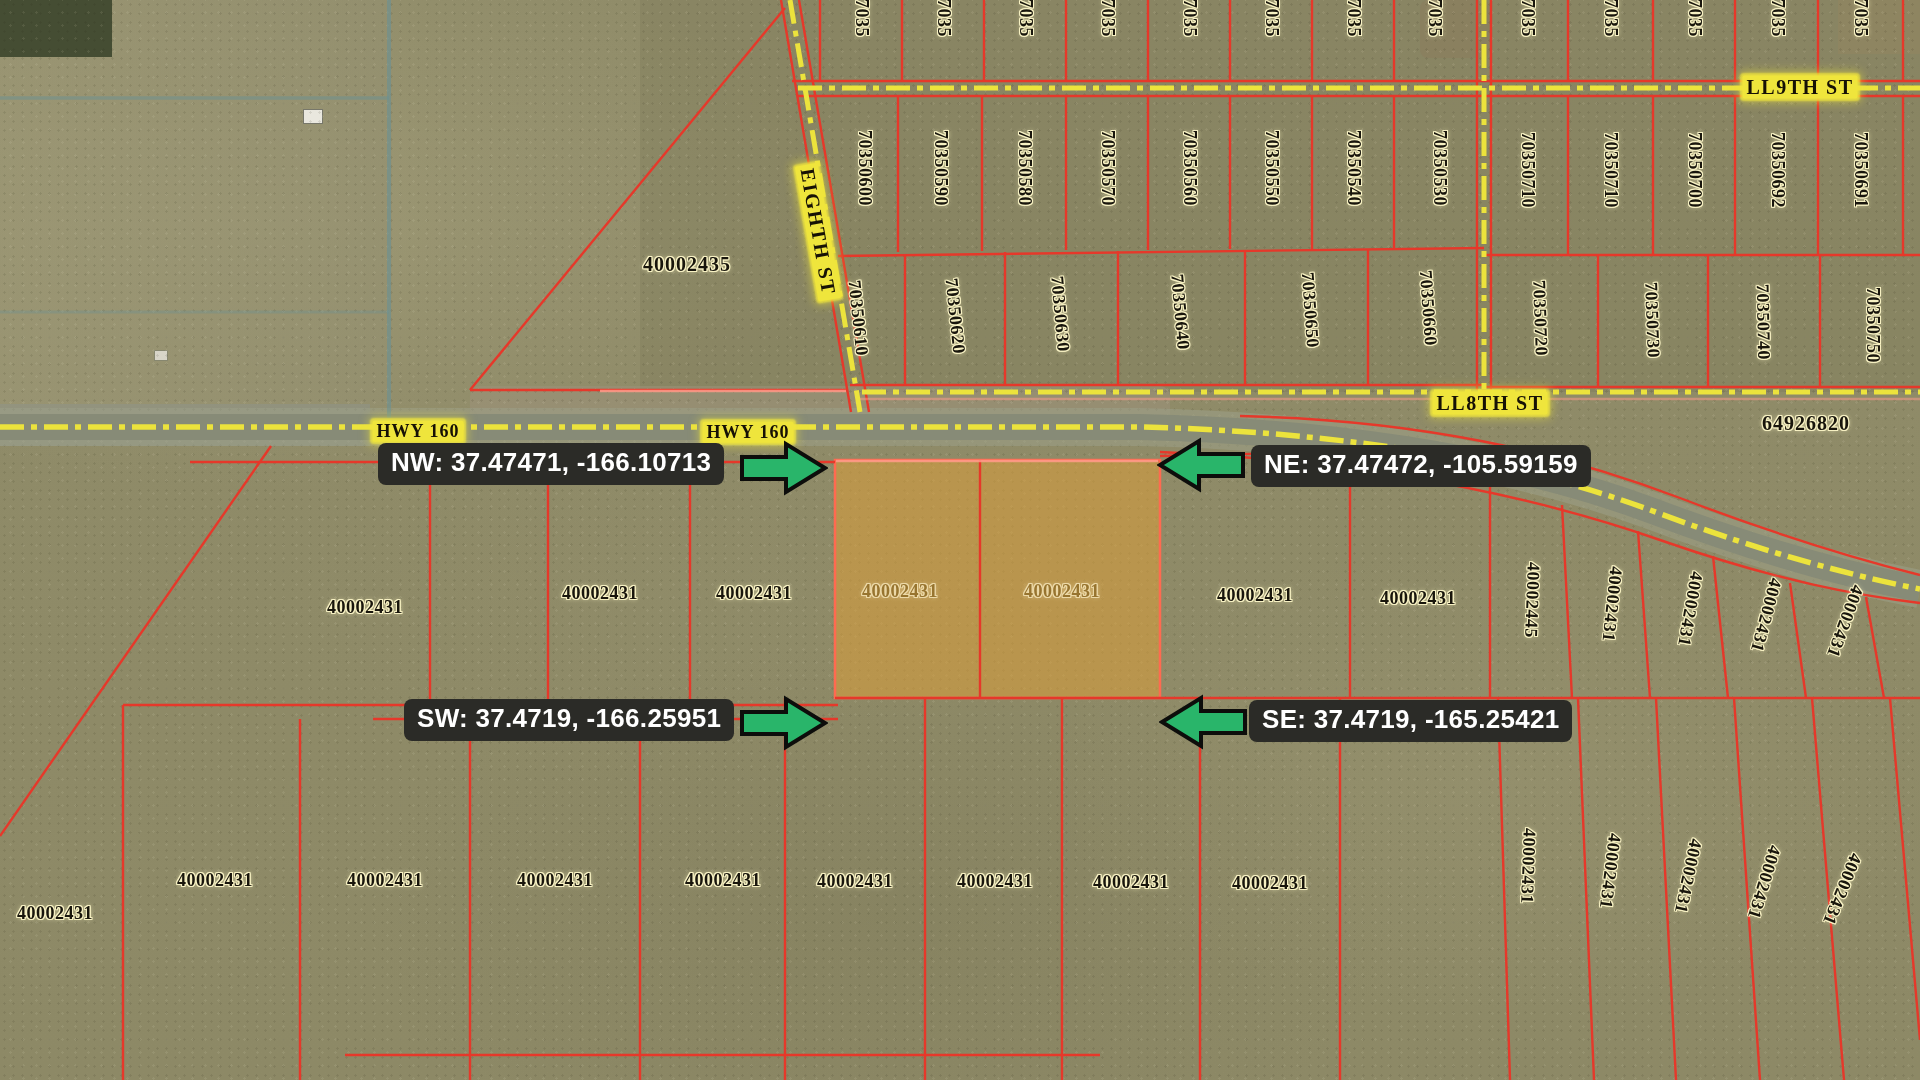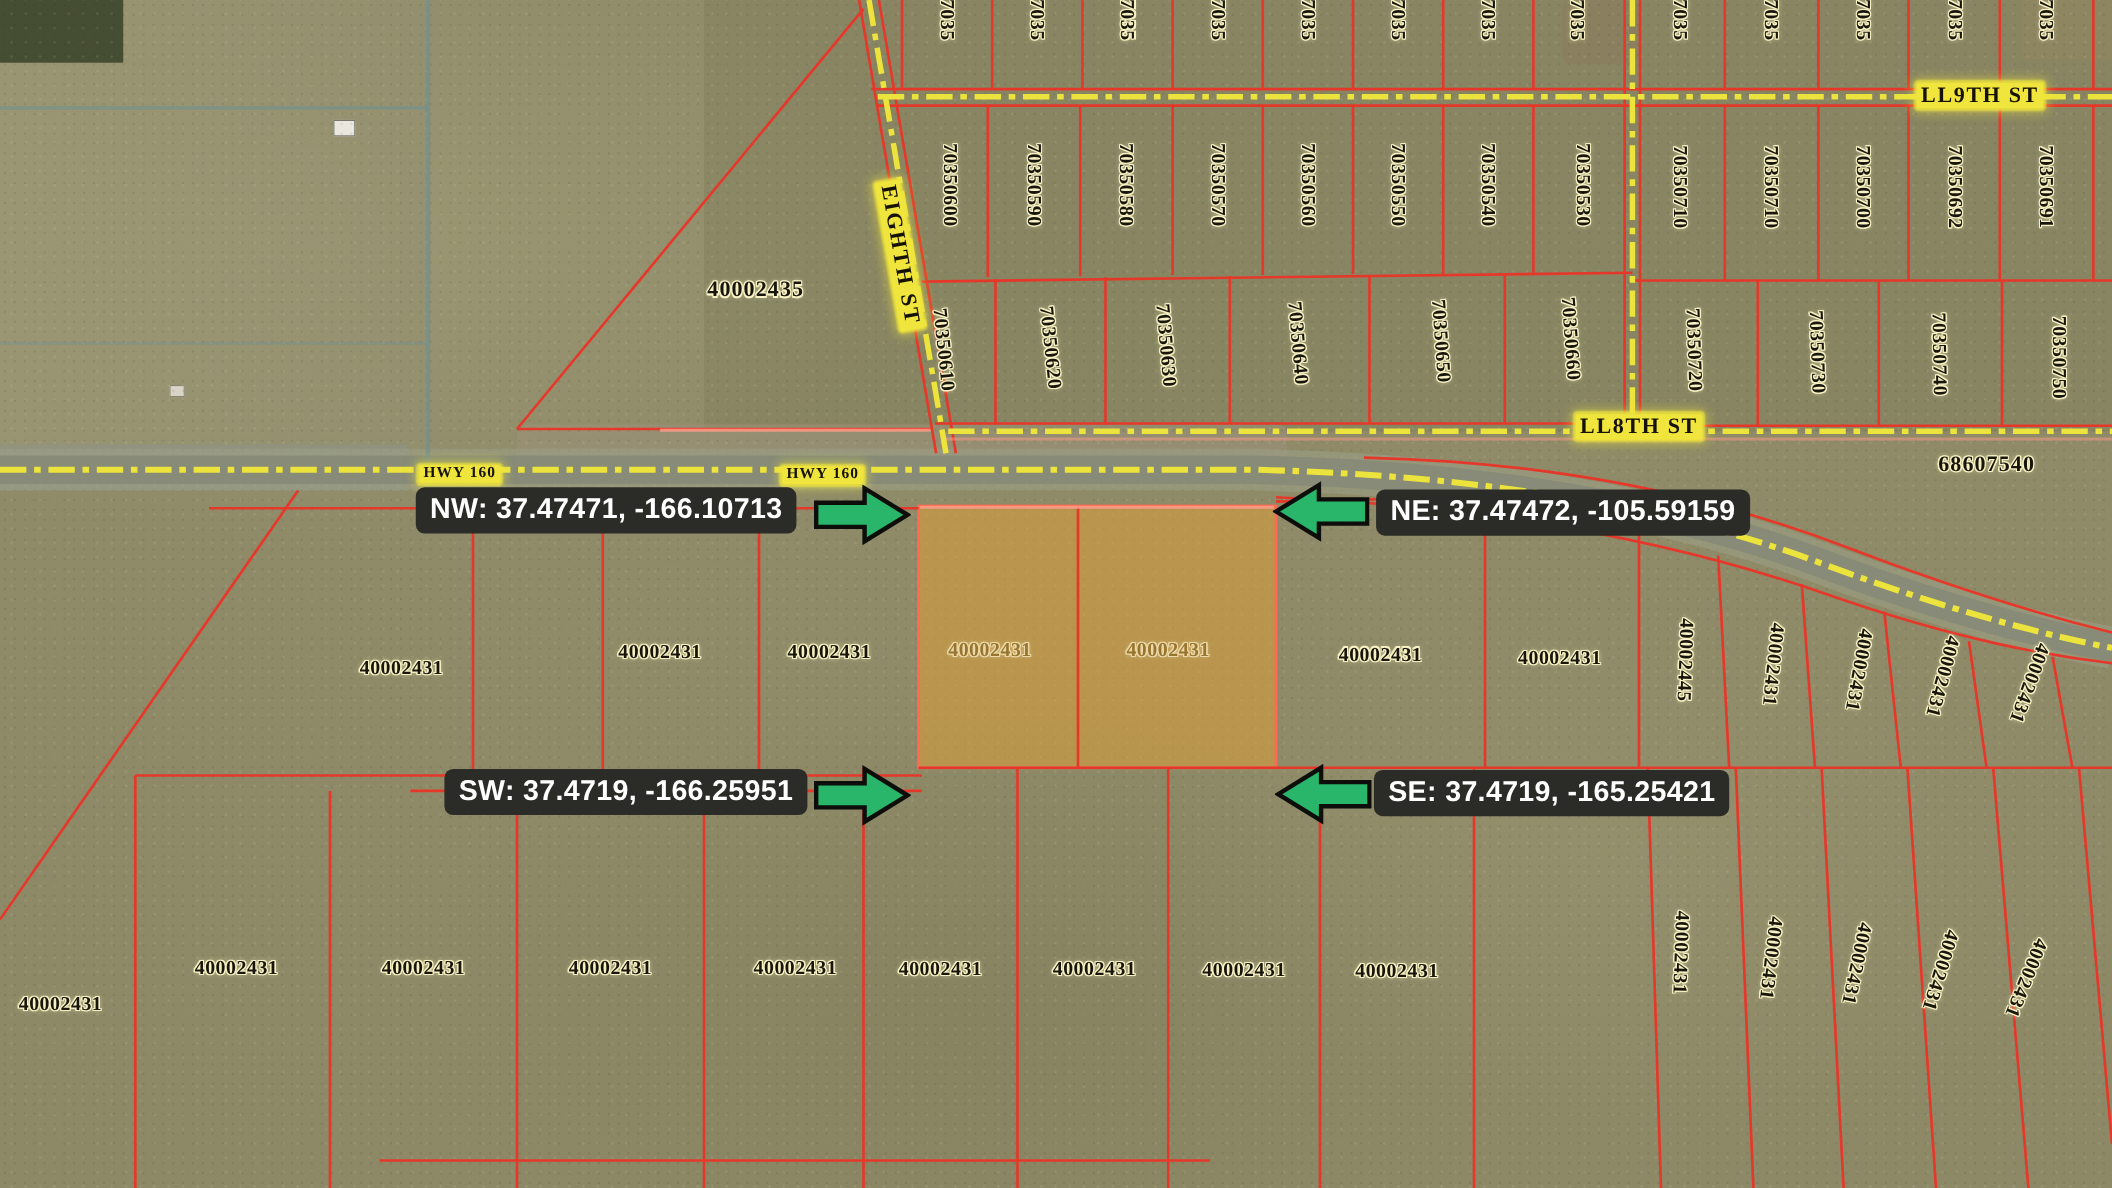--- a/index.html
+++ b/index.html
@@ -35,21 +35,21 @@
       1px 1px 0 #f7f1c3,-1px -1px 0 #f7f1c3,1px -1px 0 #f7f1c3,-1px 1px 0 #f7f1c3,0 0 5px #f7f1c3;}
   .pnum.tint{color:#97742f;
     text-shadow:1px 0 0 #ecd9a8,-1px 0 0 #ecd9a8,0 1px 0 #ecd9a8,0 -1px 0 #ecd9a8,
       1px 1px 0 #ecd9a8,-1px -1px 0 #ecd9a8,1px -1px 0 #ecd9a8,-1px 1px 0 #ecd9a8,0 0 5px #ecd9a8;}
   .pnum.area{font-size:20px;letter-spacing:1px;}
   
   .street-label{position:absolute;font-family:"Liberation Serif",serif;font-weight:bold;font-size:20px;
     color:#161105;background:#efe53c;padding:0 4px;border-radius:2px;letter-spacing:1.5px;
     white-space:nowrap;transform:translate(-50%,-50%);pointer-events:none;line-height:1.15;
     box-shadow:0 0 2px 2px rgba(239,229,60,.8),0 0 10px 4px rgba(239,229,60,.5);}
-  .street-label.hwy{font-size:14px;letter-spacing:1px;}
+  .street-label.hwy{font-size:18px;letter-spacing:1px;}
   .street-label.vert{transform:translate(-50%,-50%) rotate(80deg);letter-spacing:2px;}
   
   .cbox{position:absolute;font-family:"Liberation Sans",sans-serif;font-weight:bold;font-size:26px;
     color:#fff;background:#2b2b27;padding:4px 13px 7px;border-radius:8px;white-space:nowrap;
     letter-spacing:.3px;z-index:40;}
   .arrow{position:absolute;width:88px;height:56px;z-index:41;}
 </style>
 </head>
 <body>
 
@@ -209,21 +209,21 @@
       <span class="pnum" style="left: 955px; top: 316px; transform: translate(-50%, -50%) rotate(84deg);">70350620</span>
       <span class="pnum" style="left: 1060px; top: 314px; transform: translate(-50%, -50%) rotate(85deg);">70350630</span>
       <span class="pnum" style="left: 1180px; top: 312px; transform: translate(-50%, -50%) rotate(85deg);">70350640</span>
       <span class="pnum" style="left: 1310px; top: 310px; transform: translate(-50%, -50%) rotate(86deg);">70350650</span>
       <span class="pnum" style="left: 1428px; top: 308px; transform: translate(-50%, -50%) rotate(86deg);">70350660</span>
       <span class="pnum" style="left: 1540px; top: 318px; transform: translate(-50%, -50%) rotate(88deg);">70350720</span>
       <span class="pnum" style="left: 1652px; top: 320px; transform: translate(-50%, -50%) rotate(88deg);">70350730</span>
       <span class="pnum" style="left: 1763px; top: 322px; transform: translate(-50%, -50%) rotate(89deg);">70350740</span>
       <span class="pnum" style="left: 1872px; top: 325px; transform: translate(-50%, -50%) rotate(90deg);">70350750</span>
       <span class="pnum area" style="left: 687px; top: 264px; transform: translate(-50%, -50%) rotate(0deg);">40002435</span>
-      <span class="pnum area" style="left: 1806px; top: 423px; transform: translate(-50%, -50%) rotate(0deg);">68607540</span>
+      <span class="pnum area" style="left: 1806px; top: 423px; transform: translate(-50%, -50%) rotate(0deg);">64926820</span>
       <span class="pnum" style="left: 365px; top: 607px; transform: translate(-50%, -50%) rotate(0deg);">40002431</span>
       <span class="pnum" style="left: 600px; top: 593px; transform: translate(-50%, -50%) rotate(0deg);">40002431</span>
       <span class="pnum" style="left: 754px; top: 593px; transform: translate(-50%, -50%) rotate(0deg);">40002431</span>
       <span class="pnum tint" style="left: 900px; top: 591px; transform: translate(-50%, -50%) rotate(0deg);">40002431</span>
       <span class="pnum tint" style="left: 1062px; top: 591px; transform: translate(-50%, -50%) rotate(0deg);">40002431</span>
       <span class="pnum" style="left: 1255px; top: 595px; transform: translate(-50%, -50%) rotate(0deg);">40002431</span>
       <span class="pnum" style="left: 1418px; top: 598px; transform: translate(-50%, -50%) rotate(0deg);">40002431</span>
       <span class="pnum" style="left: 1532px; top: 600px; transform: translate(-50%, -50%) rotate(92deg);">40002445</span>
       <span class="pnum" style="left: 1612px; top: 604px; transform: translate(-50%, -50%) rotate(96deg);">40002431</span>
       <span class="pnum" style="left: 1690px; top: 609px; transform: translate(-50%, -50%) rotate(100deg);">40002431</span>
@@ -242,21 +242,21 @@
       <span class="pnum" style="left: 1610px; top: 871px; transform: translate(-50%, -50%) rotate(97deg);">40002431</span>
       <span class="pnum" style="left: 1688px; top: 876px; transform: translate(-50%, -50%) rotate(102deg);">40002431</span>
       <span class="pnum" style="left: 1764px; top: 882px; transform: translate(-50%, -50%) rotate(107deg);">40002431</span>
       <span class="pnum" style="left: 1842px; top: 889px; transform: translate(-50%, -50%) rotate(112deg);">40002431</span>
     </div>
 
   <div class="street-label hwy" style="left:418px;top:431px">HWY 160</div>
   <div class="street-label hwy" style="left:748px;top:432px">HWY 160</div>
   <div class="street-label vert" style="left:818px;top:232px">EIGHTH ST</div>
   <div class="street-label" style="left:1800px;top:87px">LL9TH ST</div>
-  <div class="street-label" style="left:1490px;top:388px">LL8TH ST</div>
+  <div class="street-label" style="left:1490px;top:403px">LL8TH ST</div>
 
   <div id="annot">
       <div class="cbox" style="left: 378px; top: 443px;">NW: 37.47471, -166.10713</div>
       <div class="arrow" style="left: 740px; top: 440px;"><svg width="88" height="56" viewBox="0 0 88 56">
           <polygon points="2,17 46,17 46,4 85,28 46,52 46,39 2,39" fill="#29B56A" stroke="#0d0d0b" stroke-width="4" stroke-linejoin="miter"></polygon>
         </svg></div>
       <div class="cbox" style="left: 1251px; top: 445px;">NE: 37.47472, -105.59159</div>
       <div class="arrow" style="left: 1157px; top: 437px;"><svg width="88" height="56" viewBox="0 0 88 56">
           <polygon points="86,17 42,17 42,4 3,28 42,52 42,39 86,39" fill="#29B56A" stroke="#0d0d0b" stroke-width="4" stroke-linejoin="miter"></polygon>
         </svg></div>

